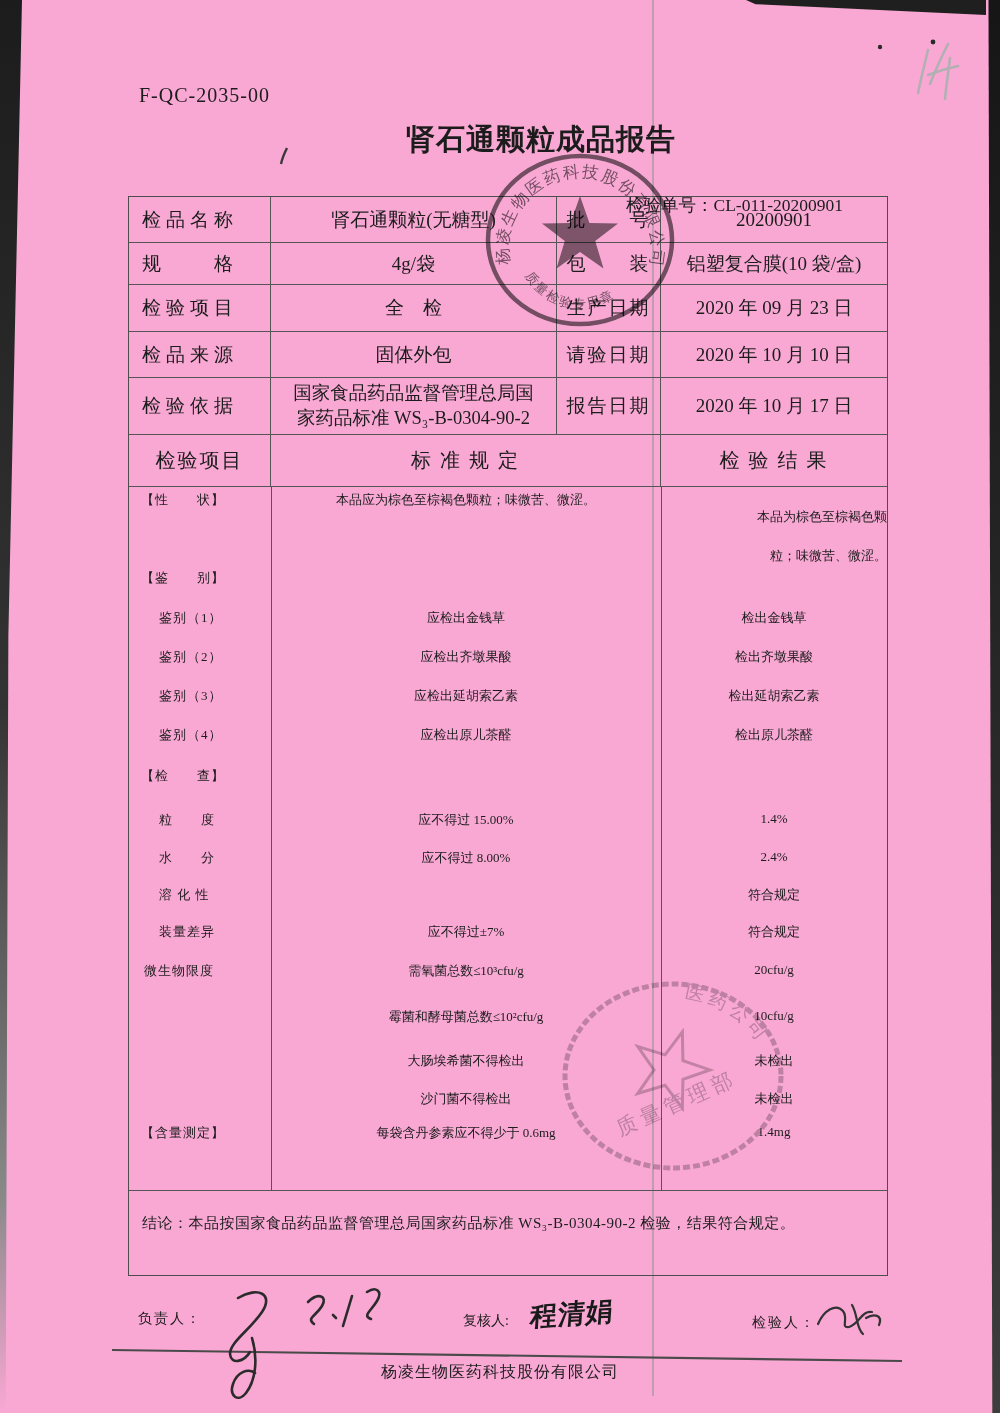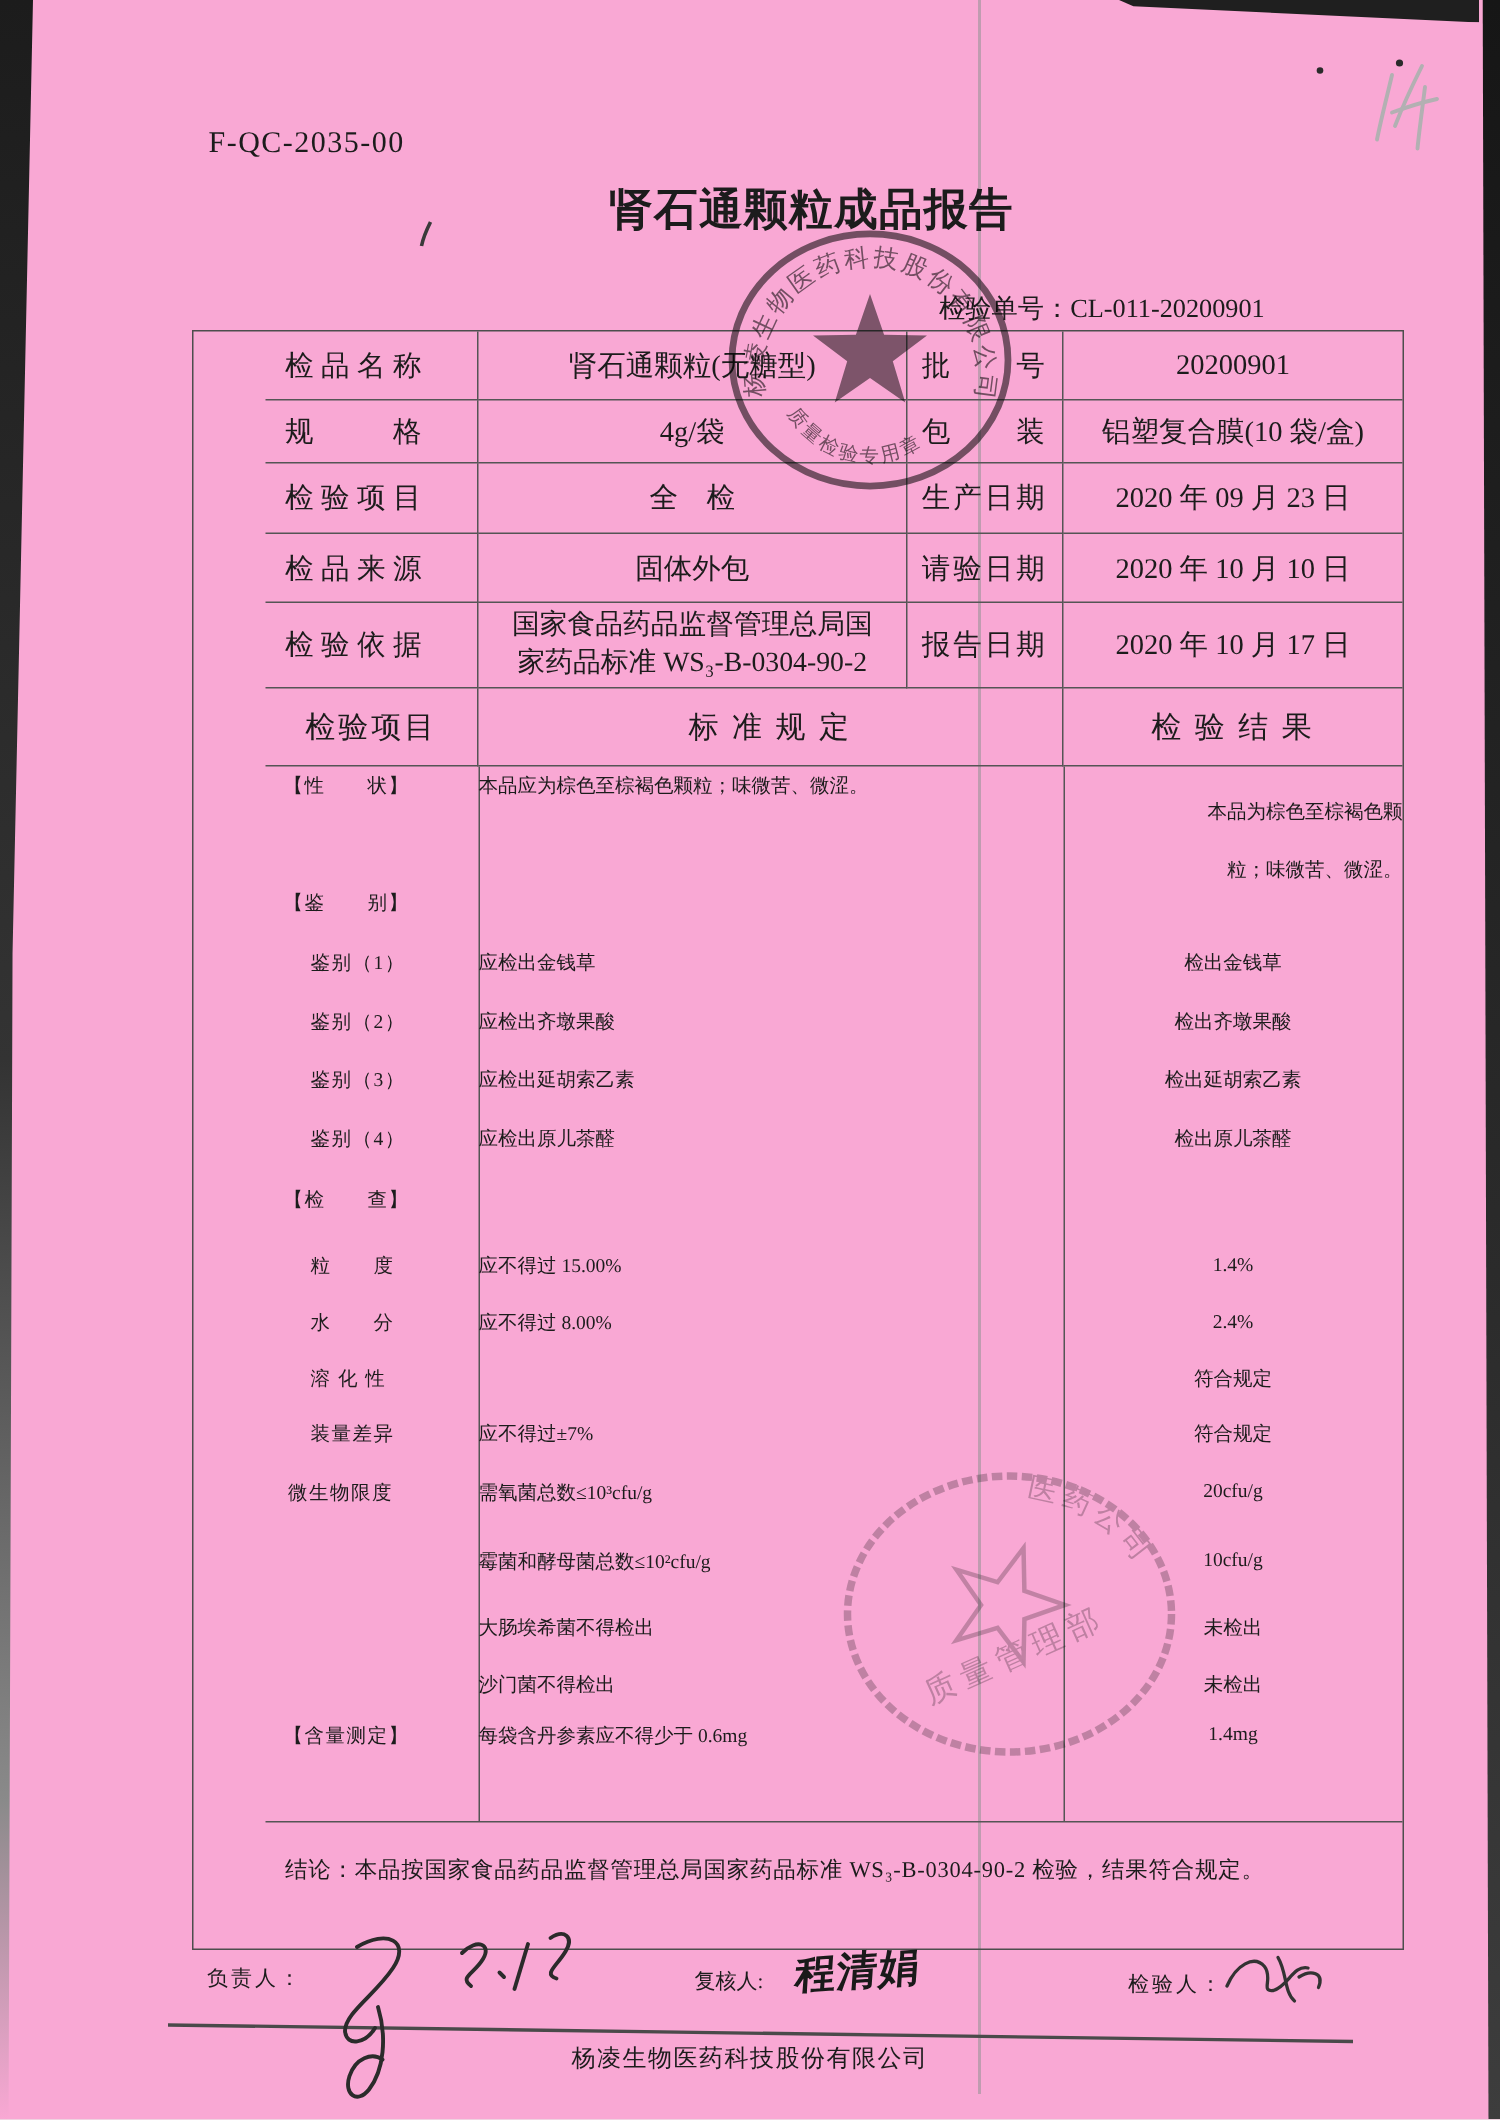--- a/index.html
+++ b/index.html
@@ -13,36 +13,36 @@
   .edge-right{position:absolute;right:0;top:0;width:16px;height:100%;z-index:6;
       background:linear-gradient(to bottom,#161616,#2b2b2b 60%,#3d3d3d);
       clip-path:polygon(28% 0,100% 0,100% 100%,52% 100%);}
   .edge-top-right{position:absolute;top:0;right:14px;width:240px;height:15px;background:#1f1f1f;
       clip-path:polygon(0 0,100% 0,100% 100%,4% 28%);z-index:6;}
   
   .form-code{position:absolute;left:139px;top:84px;font-size:20px;letter-spacing:1px;z-index:2;}
   .title{position:absolute;left:406px;top:120px;font-size:29px;font-weight:700;letter-spacing:1px;z-index:2;}
   .report-no{position:absolute;left:626px;top:193px;font-size:17.5px;z-index:2;}
   
-  .tbl{position:absolute;left:128px;top:220px;width:758px;height:1078px;border:1.3px solid #4d4d4d;z-index:2;box-sizing:content-box;padding-left:48px;}
+  .tbl{position:absolute;left:128px;top:196px;width:758px;height:1078px;border:1.3px solid #4d4d4d;z-index:2;box-sizing:content-box;}
   .info{display:grid;grid-template-columns:142px 286px 104px 226px;grid-template-rows:46px 42px 47px 46px 57px;}
   .cell{border-right:1.1px solid #555;border-bottom:1.1px solid #555;display:flex;align-items:center;justify-content:center;
         font-size:19px;overflow:visible;white-space:nowrap;box-sizing:border-box;}
   .cell.last{border-right:none;}
   .lab1{justify-content:flex-start;padding-left:13px;letter-spacing:5px;}
   .lab2{letter-spacing:2px;}
   .two-line{flex-direction:column;line-height:25px;font-size:18.5px;}
   .hdr{display:grid;grid-template-columns:142px 390px 226px;grid-template-rows:52px;}
   .hdr .cell{font-size:20px;letter-spacing:2px;font-weight:400;}
   .tbl-body{position:relative;height:703px;}
   .vline{position:absolute;top:0;bottom:0;width:1.1px;background:#555;}
   .v1{left:142px;} .v2{left:532px;}
   .bodyline{position:absolute;left:0;width:100%;height:28px;font-size:13px;}
   .bl-label{position:absolute;left:0;width:142px;letter-spacing:1px;box-sizing:border-box;}
-  .bl-std{position:absolute;left:142px;width:390px;white-space:nowrap;}
+  .bl-std{position:absolute;left:142px;width:390px;text-align:center;white-space:nowrap;}
   .bl-res{position:absolute;left:532px;width:226px;text-align:center;white-space:nowrap;}
   .bl-res.multi{white-space:normal;line-height:39px;top:6px;text-align:right;}
   .ind-a .bl-label{padding-left:12px;}
   .ind-b .bl-label{padding-left:30px;}
   .ind-c .bl-label{padding-left:15px;}
   .concl{border-top:1.1px solid #555;height:84px;padding:12px 12px 0 13px;font-size:15px;line-height:40px;
          letter-spacing:.5px;box-sizing:border-box;}
   
   .sig-label{position:absolute;font-size:14px;letter-spacing:2px;z-index:2;}
   .sig-resp{left:138px;top:1310px;} .sig-rev{left:463px;top:1312px;letter-spacing:0;} .sig-insp{left:752px;top:1314px;}

